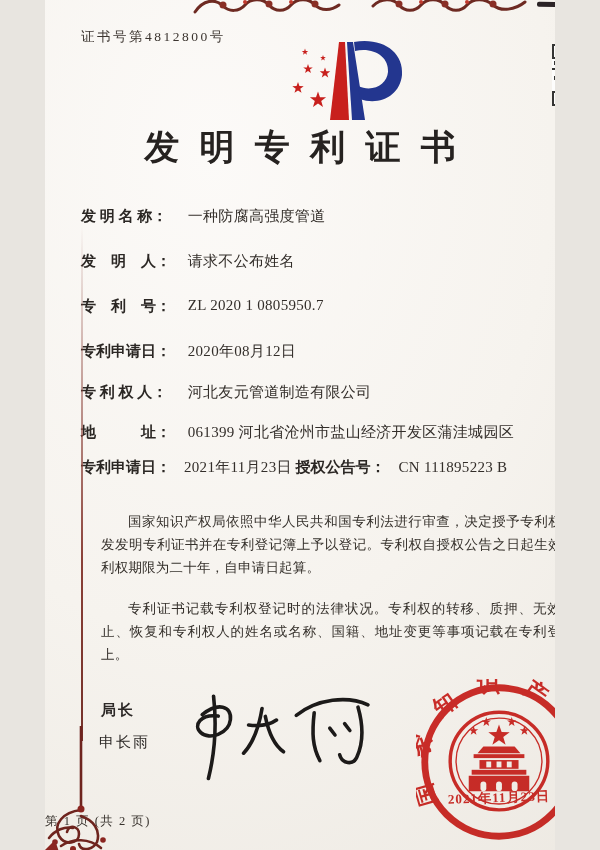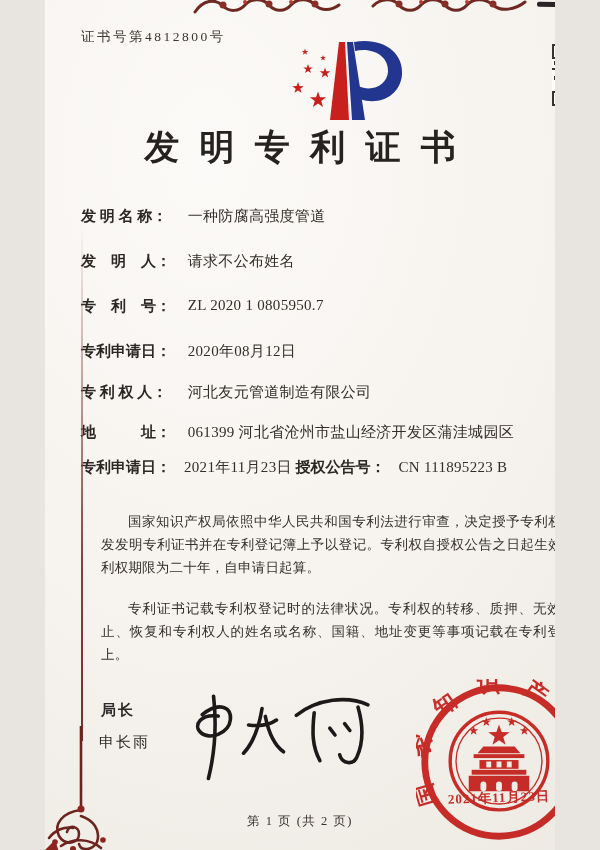--- a/index.html
+++ b/index.html
@@ -14,21 +14,21 @@
          letter-spacing:.58em;text-indent:.58em;color:#262220;white-space:nowrap;}
   .row{left:36px;white-space:nowrap;font-size:15px;}
   .flabel{display:inline-block;min-width:103px;font-weight:700;color:#2b2724;vertical-align:top;}
   .fvalue{color:#332e2a;letter-spacing:.3px;}
   .row-split .part2{}
   .body-text{left:38px;top:493px;width:525px;font-size:13.5px;line-height:1.7;
              text-align:justify;color:#35302b;letter-spacing:.2px;}
   .body-text p{margin:18px;text-indent:2em;}
   .sig-title{left:56px;top:701px;font-size:15px;font-weight:700;letter-spacing:2px;}
   .sig-name{left:54px;top:733px;font-size:15px;font-weight:400;letter-spacing:2px;}
-  .footer{left:0;top:813px;width:100%;text-align:center;font-size:12.5px;letter-spacing:1.5px;color:#37322d;}
+  .footer{left:0;top:813px;width:100%;font-size:12.5px;letter-spacing:1.5px;color:#37322d;}
   .qr{left:507px;top:44px;width:62px;height:62px;opacity:.88;}
   .logo{left:233px;top:36px;width:164px;height:92px;}
   .stamp{left:371px;top:679px;width:166px;height:166px;opacity:.93;mix-blend-mode:multiply;}
   .signature{left:124px;top:684px;width:218px;height:104px;transform:rotate(-2deg);}
   .orn-top{left:146px;top:-4px;width:340px;height:22px;}
   .top-line{left:492px;top:3px;width:112px;height:4.5px;background:#2b2326;transform:rotate(1.4deg);border-radius:2px;}
   .edge-left{left:36px;top:225px;width:1.6px;height:516px;
              background:linear-gradient(rgba(138,64,56,0),#8a4038 65%,#74312a);}
   .edge-right{left:585px;top:556px;width:1.2px;height:205px;opacity:.55;
               background:linear-gradient(rgba(176,128,120,0),#a06a5f);}

